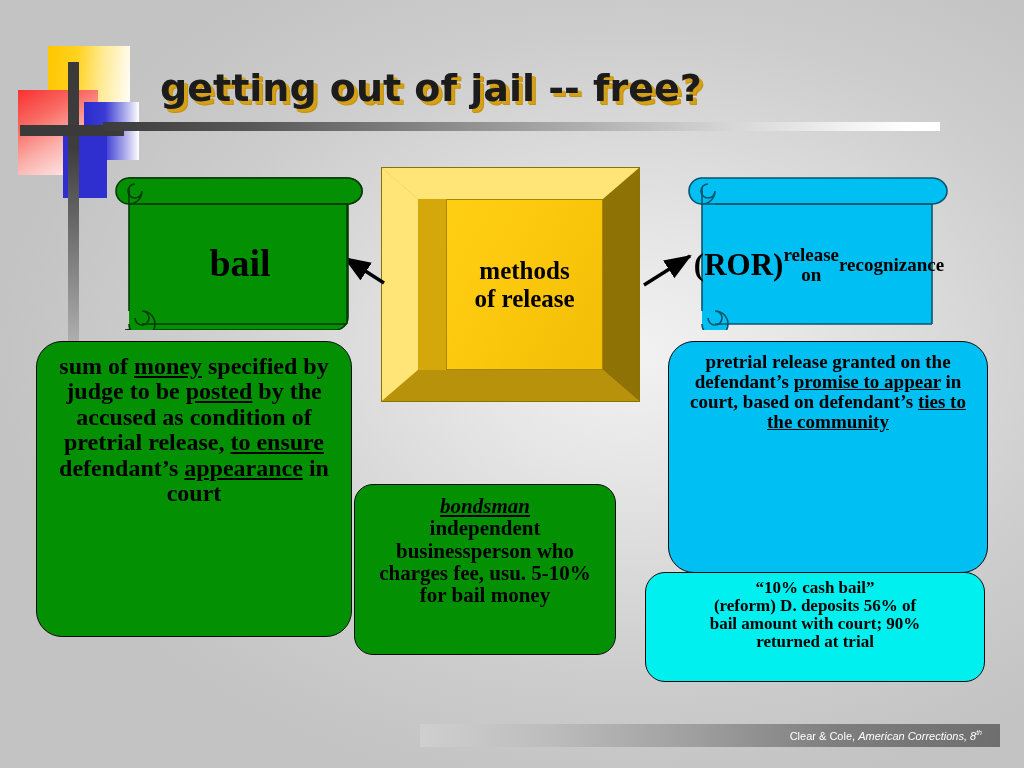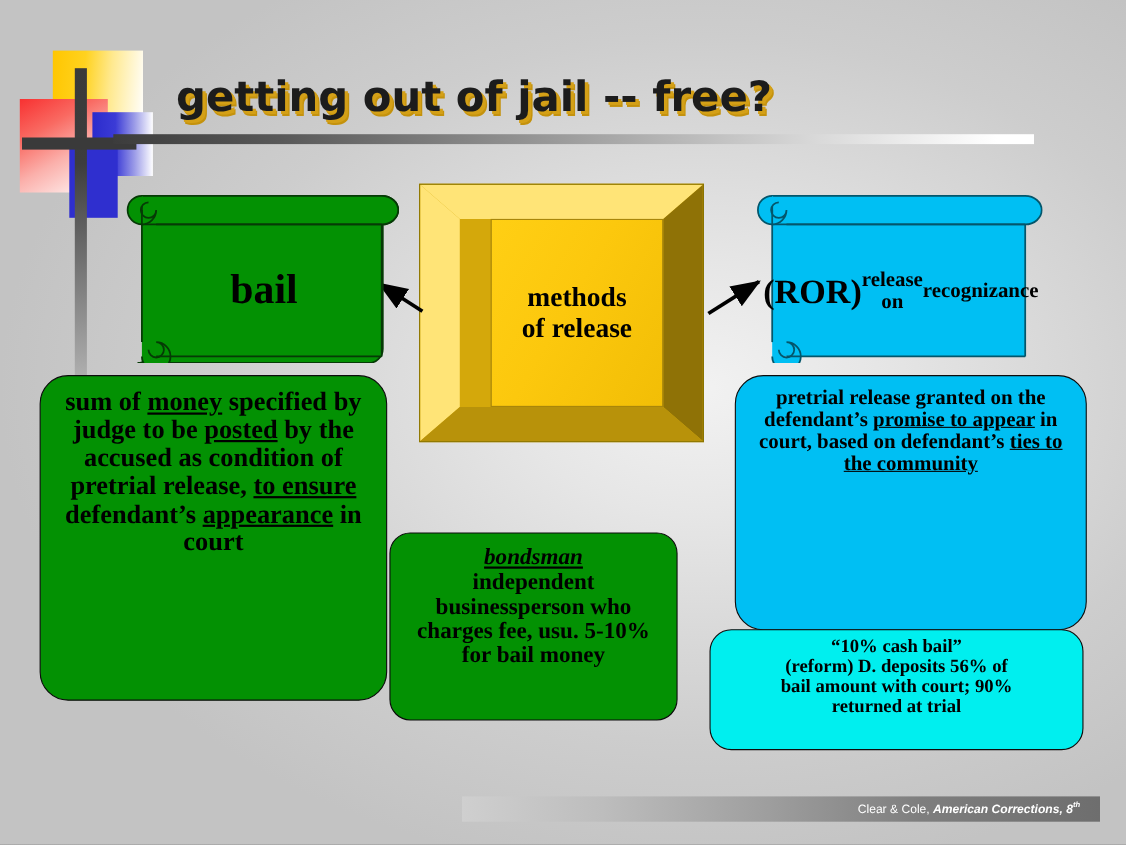--- a/index.html
+++ b/index.html
@@ -118,21 +118,21 @@
     background: linear-gradient(90deg, #cfcfcf 0%, #bdbdbd 22%, #9e9e9e 48%, #7e7e7e 72%, #6e6e6e 100%);
     display: flex; align-items: center; justify-content: flex-end;
   }
   .footer-text {
     font-family: "Liberation Sans", sans-serif;
     font-size: 11px;
     color: #ffffff;
     padding-right: 18px;
     white-space: nowrap;
   }
-  .footer-text .bi { font-weight: bold; font-style: italic; }
+  .footer-text .bi { font-weight: normal; font-style: italic; }
   .footer-text sup { font-size: 7px; }
 
   u { text-decoration: underline; }
   .biu { font-weight: bold; font-style: italic; text-decoration: underline; }
 </style>
 </head>
 <body>
 
 <div id="slide">
 

